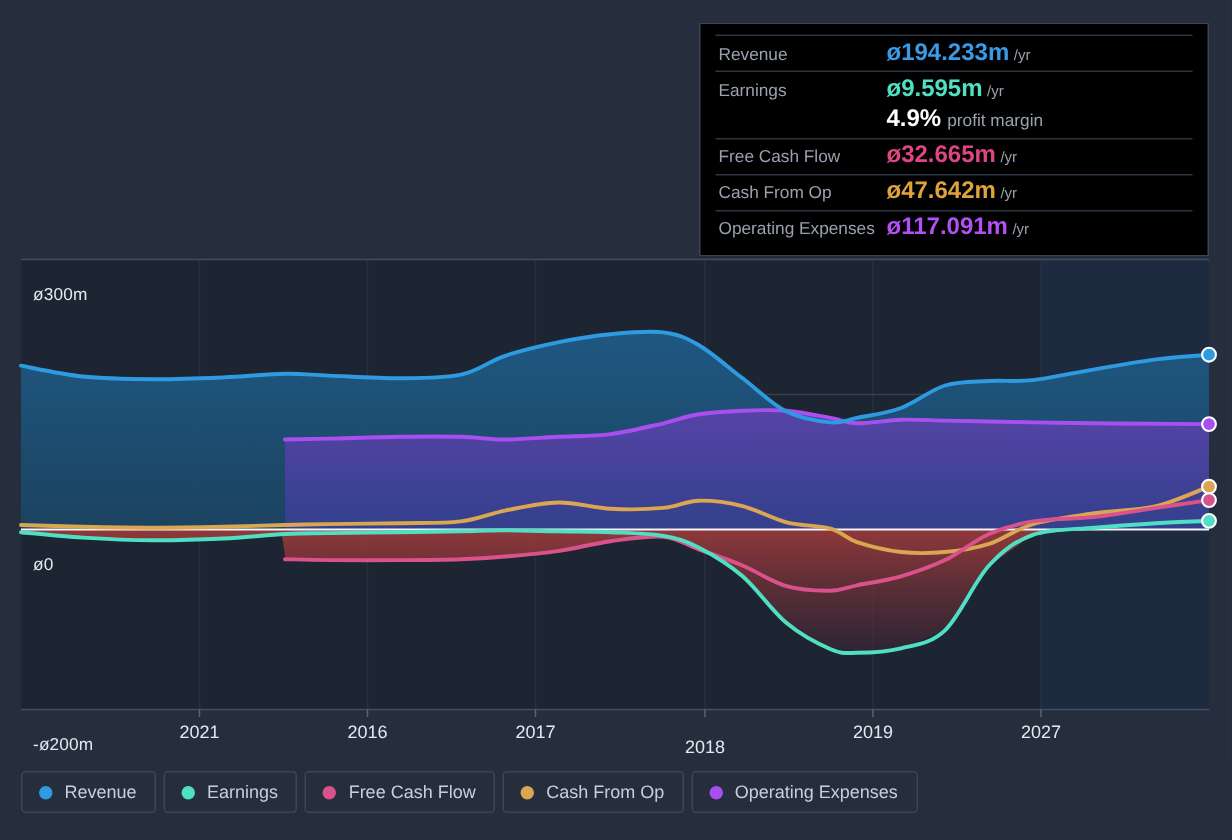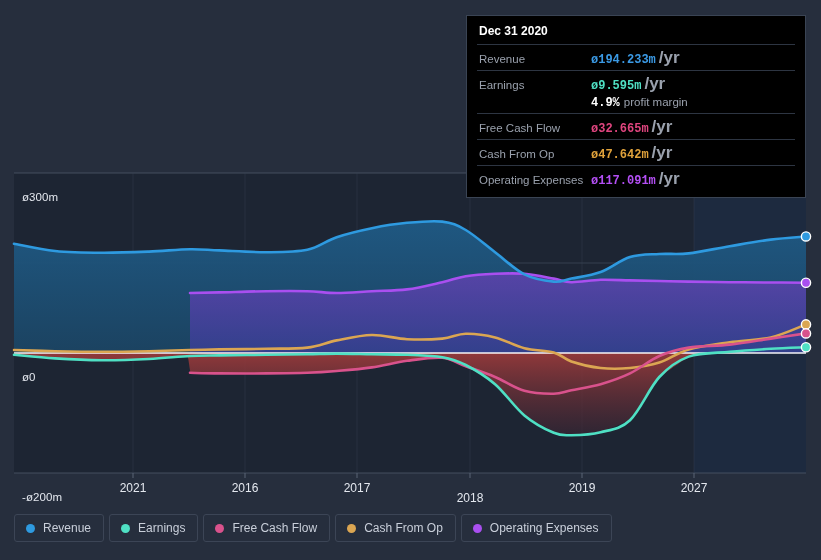--- a/index.html
+++ b/index.html
@@ -63,22 +63,22 @@
     padding: 2.5px 0 2.5px 2px;
     min-height: 17px;
   }
   .tt-row.no-rule { border-top: none; padding-top: 0; align-items: center; }
   .tt-key {
     width: 112px;
     color: #9aa1ad;
     font-size: 11.5px;
     flex: 0 0 112px;
   }
-  .tt-val { font-weight: bold; font-size: 12px; font-family: Liberation Mono, monospace; }
-  .tt-unit { color: #9aa1ad; font-weight: bold; margin-left: 3px; font-size: 17px; }
+  .tt-val { font-weight: bold; font-size: 16px; }
+  .tt-unit { color: #9aa1ad; font-weight: normal; margin-left: 3px; font-size: 10px; }
   .tt-sub { color: #9aa1ad; font-weight: normal; margin-left: 4px; font-size: 11.5px; }
 
   
   #legend {
     position: absolute;
     left: 14px; top: 514px;
     display: flex;
     gap: 5px;
   }
   .legend-item {
@@ -175,21 +175,20 @@
   <div>
     <div class="x-label" style="left:133px;top:481px">2021</div>
     <div class="x-label" style="left:245px;top:481px">2016</div>
     <div class="x-label" style="left:357px;top:481px">2017</div>
     <div class="x-label" style="left:470px;top:491px">2018</div>
     <div class="x-label" style="left:582px;top:481px">2019</div>
     <div class="x-label" style="left:694px;top:481px">2027</div>
   </div>
 
   <div id="tooltip">
-    <div class="tt-title">Dec 31 2020</div>
     <div id="tooltip-rows">
         <div class="tt-row">
           <div class="tt-key">Revenue</div>
           <div><span class="tt-val" style="color: rgb(59, 154, 229);">ø194.233m</span><span class="tt-unit">/yr</span></div>
         </div>
         <div class="tt-row">
           <div class="tt-key">Earnings</div>
           <div><span class="tt-val" style="color: rgb(79, 224, 196);">ø9.595m</span><span class="tt-unit">/yr</span></div>
         </div>
         <div class="tt-row no-rule">

